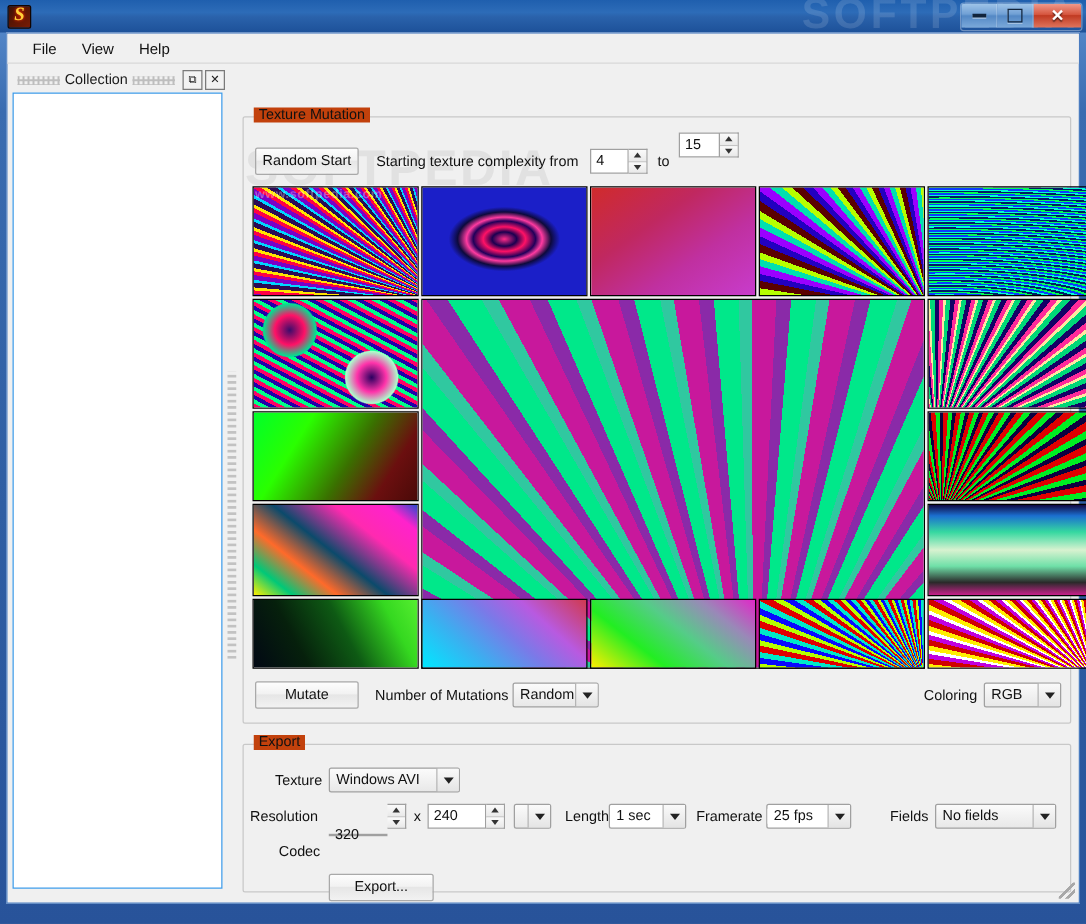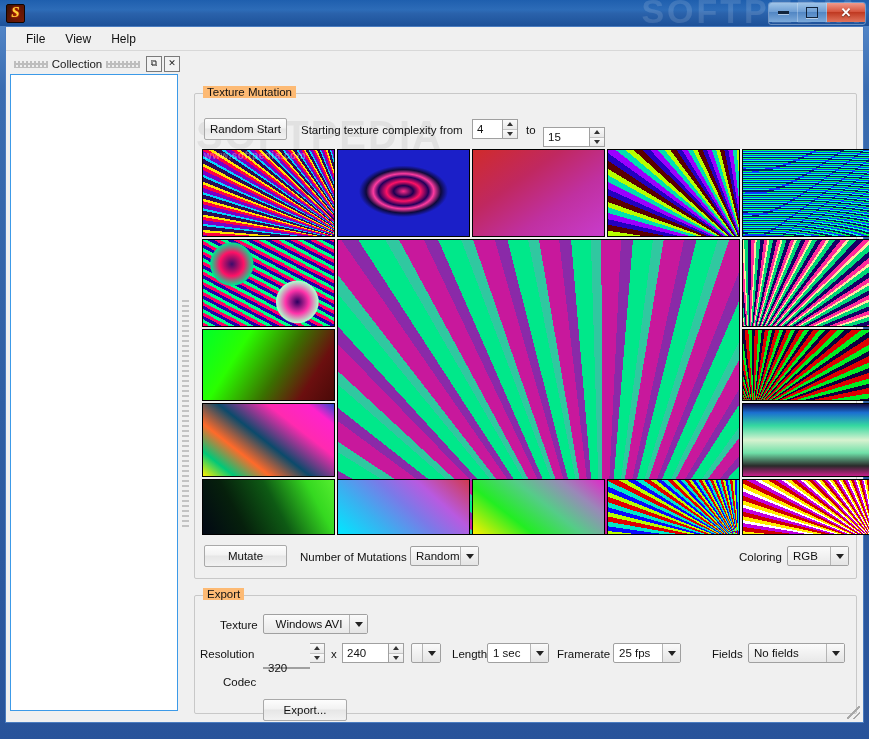--- a/index.html
+++ b/index.html
@@ -95,21 +95,21 @@
   }
   #vsplit{
     position:absolute;left:176px;top:270px;width:7px;height:230px;
     background-image:repeating-linear-gradient(0deg,#c2c2c2 0 2px,transparent 2px 5px);
     background-size:3px 5px;background-position:2px 0;
   }
 
   
   .group{position:absolute;border:1px solid #c8c8c8;border-radius:2px;box-sizing:border-box;}
   .group>.legend{
-    position:absolute;left:8px;top:-8px;background:#fdba74;padding:0 4px;
+    position:absolute;left:8px;top:-8px;background:#c2410c;padding:0 4px;
     font-size:11.5px;color:#111;white-space:nowrap;
   }
   #grp-texture{left:188px;top:66px;width:663px;height:486px;}
   #grp-export{left:188px;top:568px;width:663px;height:119px;}
 
   
   .lbl{font-size:11.5px;color:#111;white-space:nowrap;}
   .btn{
     background:linear-gradient(180deg,#fdfdfd 0%,#f2f2f2 45%,#e6e6e6 50%,#f2f2f2 100%);
     border:1px solid #a9a9a9;border-radius:2px;
@@ -226,21 +226,21 @@
               <i class="arrow-up"></i>
             </div>
           <div>
               <i class="arrow-dn"></i>
             </div>
         </div>
       </div>
 
       <span class="lbl" style="position:absolute;left:331px;top:30px;">to</span>
 
-      <div class="spin" style="position:absolute;left:348px;top:33px;width:62px;height:20px;">
+      <div class="spin" style="position:absolute;left:348px;top:12px;width:48px;height:20px;">
         <div class="txt" style="flex:1;">15</div>
         <div class="btns">
           <div>
               <i class="arrow-up"></i>
             </div>
           <div>
               <i class="arrow-dn"></i>
             </div>
         </div>
       </div>
@@ -318,21 +318,21 @@
         <span class="carr">
             <i class="tri-dn"></i>
           </span>
       </div>
     </div>
 
     <div class="group" id="grp-export">
       <span class="legend">Export</span>
 
       <span class="lbl" style="position:absolute;left:25px;top:23px;">Texture</span>
-      <div class="combo" style="position:absolute;left:68px;top:18px;width:105px;height:20px;text-align:center;">
+      <div class="combo" style="position:absolute;left:68px;top:18px;width:105px;height:20px;">
         <span class="cval">Windows AVI</span>
         <span class="carr">
             <i class="tri-dn"></i>
           </span>
       </div>
 
       <span class="lbl" style="position:absolute;left:5px;top:52px;">Resolution</span>
       <div class="spin" style="position:absolute;left:68px;top:47px;width:62px;height:20px;">
         <div class="txt" style="flex:1;margin-top:24px;">320</div>
         <div class="btns">

